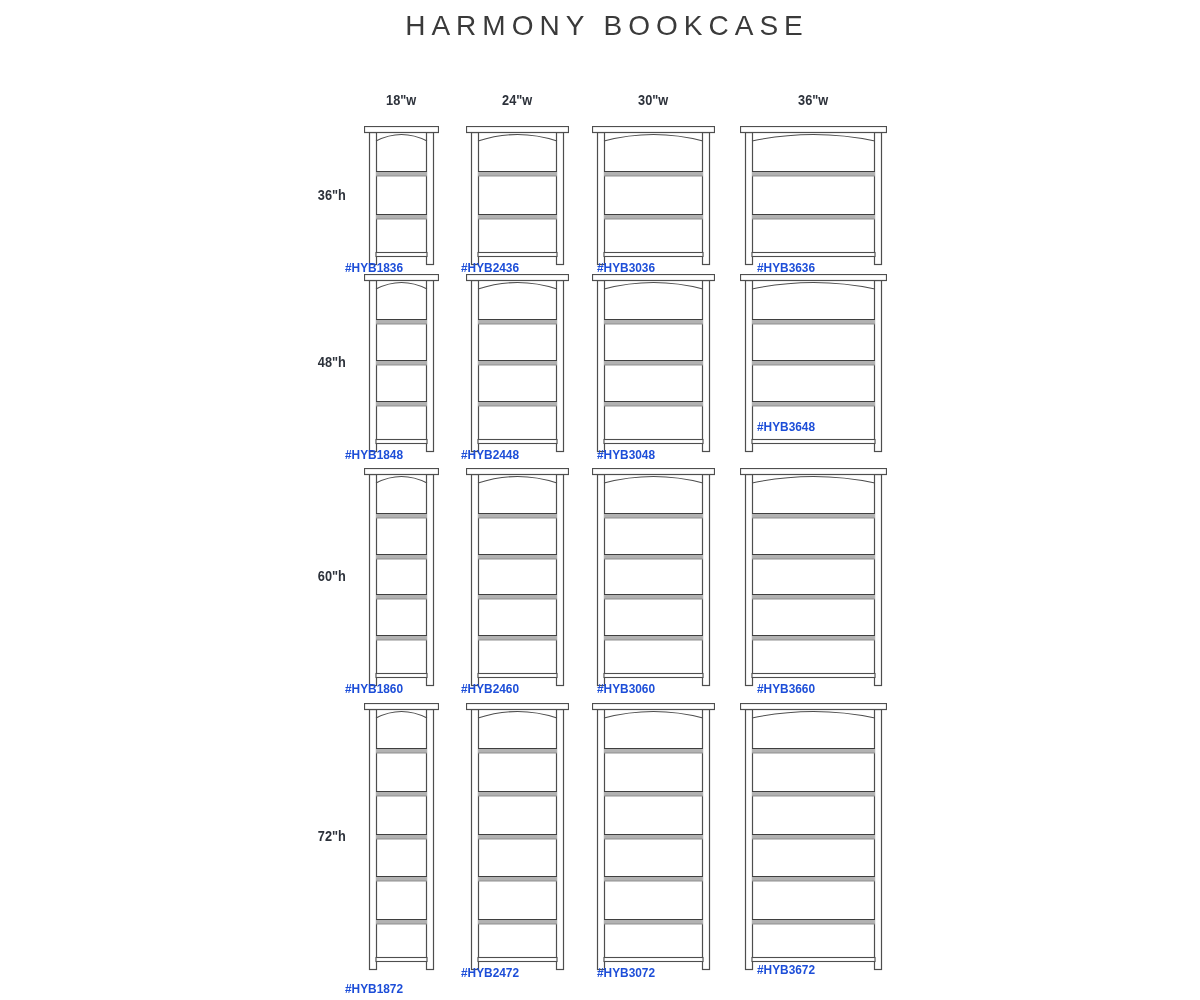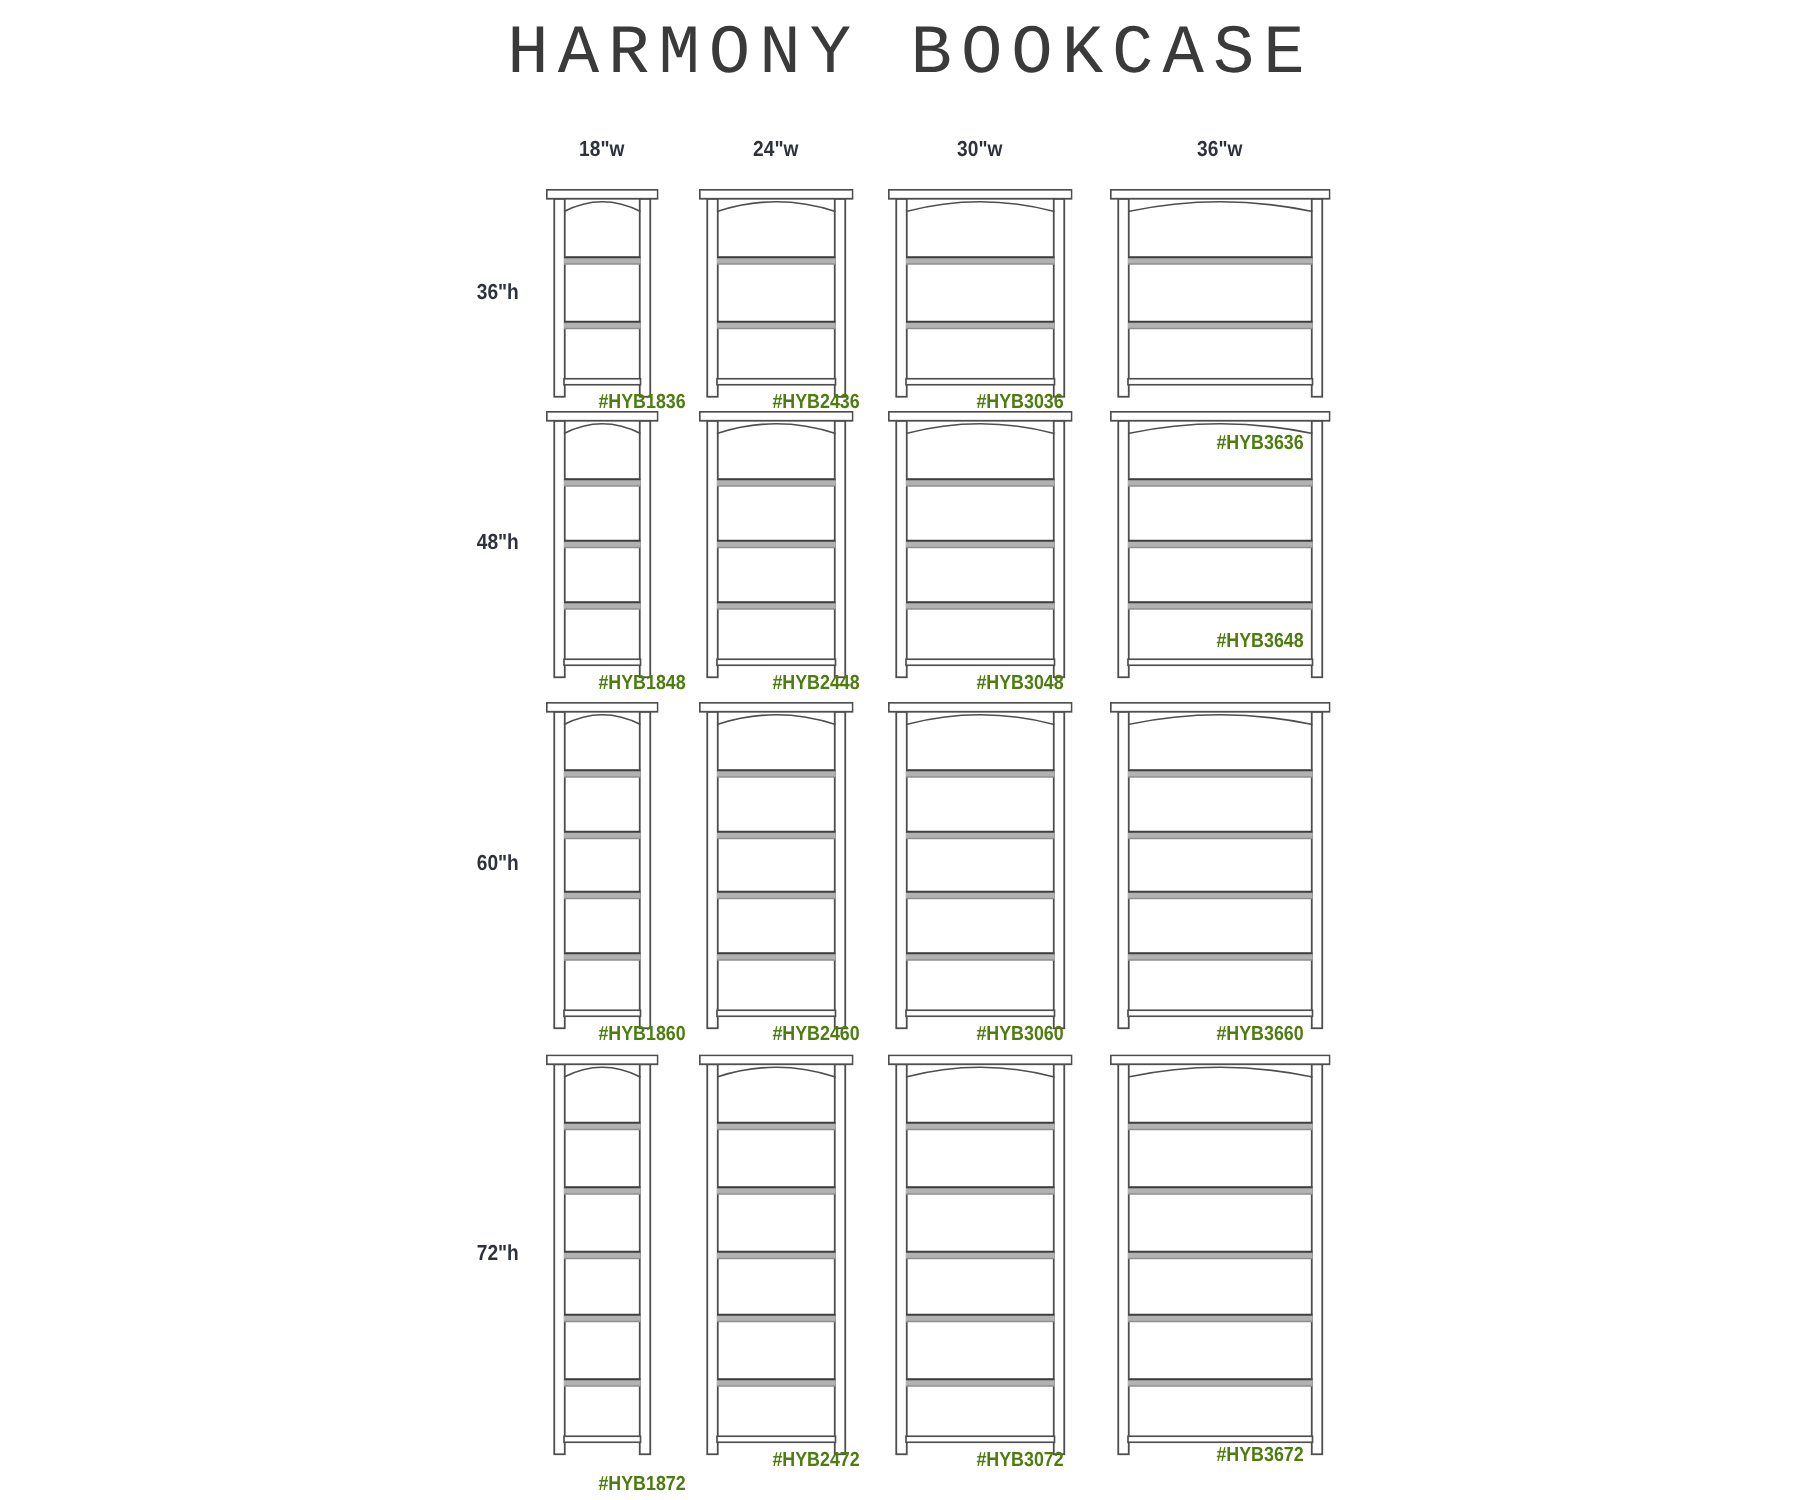--- a/index.html
+++ b/index.html
@@ -1,33 +1,33 @@
 <!DOCTYPE html>
 <html><head>
 <meta charset="utf-8">
 <style>
   html,body{margin:0;padding:0;background:#ffffff;}
   body{width:1200px;height:1000px;position:relative;overflow:hidden;
        font-family:"Liberation Sans",sans-serif;}
   #sheet{position:absolute;left:0;top:0;width:1200px;height:1000px;background:#fff;}
   #title{position:absolute;left:0;top:10px;width:1200px;text-align:center;
-         font-family:Liberation Mono, monospace;font-size:46px;font-weight:500;
+         font-family:Liberation Sans, sans-serif;font-size:28px;font-weight:500;
          letter-spacing:6px;color:#3a3a3a;white-space:nowrap;
          padding-left:14px;box-sizing:border-box;}
   .col-header{position:absolute;height:16px;line-height:16px;text-align:center;
          font-size:14.5px;font-weight:700;color:#2d323b;}
   .row-header{position:absolute;height:16px;line-height:16px;text-align:right;
          font-size:14.5px;font-weight:700;color:#2d323b;}
   .condense{display:inline-block;transform:scaleX(0.88);transform-origin:center;
          white-space:nowrap;}
   .row-header .condense{transform-origin:right center;}
   .bookcase-cell{position:absolute;}
   .bookcase-cell svg{display:block;}
-  .model-label{position:absolute;text-align:right;height:14px;line-height:14px;
-         font-size:13.5px;font-weight:700;color:#4d7c0f;}
+  .model-label{position:absolute;text-align:left;height:14px;line-height:14px;
+         font-size:13.5px;font-weight:700;color:#1d4ed8;}
 </style>
 </head>
 <body>
 
 <div id="sheet">
   <div id="title">HARMONY BOOKCASE</div>
   <div id="diagram">
       <div class="col-header" style="left: 341px; top: 92px; width: 120px;"><span class="condense">18"w</span></div>
       <div class="col-header" style="left: 457px; top: 92px; width: 120px;"><span class="condense">24"w</span></div>
       <div class="col-header" style="left: 593px; top: 92px; width: 120px;"><span class="condense">30"w</span></div>
@@ -92,21 +92,21 @@
           <rect x="0.5" y="0.5" width="146" height="6" fill="#fff" stroke="#4e4e4e" stroke-width="1.2"></rect>
           <rect x="12" y="45" width="123" height="5" fill="#b2b2b2" stroke="none"></rect>
           <line x1="12" y1="45.5" x2="135" y2="45.5" stroke="#3f3f3f" stroke-width="1.2"></line>
           <line x1="12" y1="50" x2="135" y2="50" stroke="#8f8f8f" stroke-width="1"></line>
           <rect x="12" y="88" width="123" height="5" fill="#b2b2b2" stroke="none"></rect>
           <line x1="12" y1="88.5" x2="135" y2="88.5" stroke="#3f3f3f" stroke-width="1.2"></line>
           <line x1="12" y1="93" x2="135" y2="93" stroke="#8f8f8f" stroke-width="1"></line>
           <rect x="12" y="126.5" width="123" height="4" fill="#fff" stroke="#4e4e4e" stroke-width="1.1"></rect>
         </svg>
       </div>
-      <div class="model-label" style="left: 753px; top: 261px; width: 120px; margin-top: 27px;"><span class="condense">#HYB3636</span></div>
+      <div class="model-label" style="left: 753px; top: 261px; width: 120px;"><span class="condense">#HYB3636</span></div>
       <div class="bookcase-cell" style="left: 364px; top: 274px;">
         <svg width="75" height="179" viewBox="0 0 75 179">
           <rect x="5.5" y="6.5" width="7" height="171" fill="#fff" stroke="#4e4e4e" stroke-width="1.2"></rect>
           <rect x="62.5" y="6.5" width="7" height="171" fill="#fff" stroke="#4e4e4e" stroke-width="1.2"></rect>
           <path d="M 12 15 Q 37.5 2 63 15" fill="none" stroke="#4e4e4e" stroke-width="1.1"></path>
           <rect x="0.5" y="0.5" width="74" height="6" fill="#fff" stroke="#4e4e4e" stroke-width="1.2"></rect>
           <rect x="12" y="45" width="51" height="5" fill="#b2b2b2" stroke="none"></rect>
           <line x1="12" y1="45.5" x2="63" y2="45.5" stroke="#3f3f3f" stroke-width="1.2"></line>
           <line x1="12" y1="50" x2="63" y2="50" stroke="#8f8f8f" stroke-width="1"></line>
           <rect x="12" y="86" width="51" height="5" fill="#b2b2b2" stroke="none"></rect>

